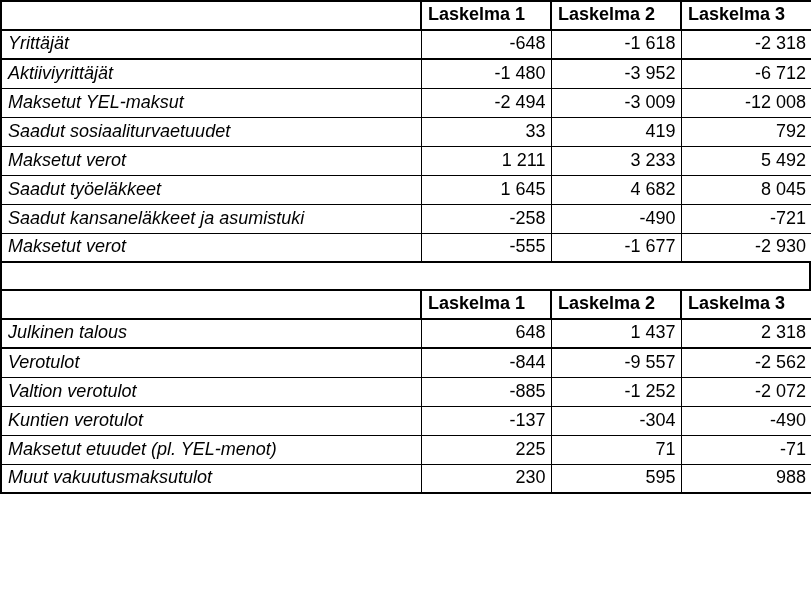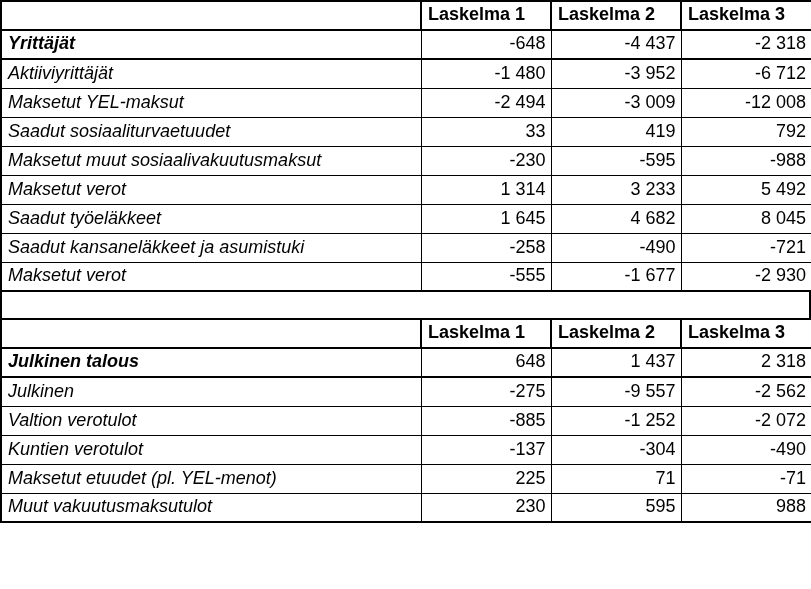--- a/index.html
+++ b/index.html
@@ -30,21 +30,21 @@
   }
   .tbl thead th {
     border: 2px solid #000;
     font-weight: bold;
     text-align: left;
     font-style: normal;
   }
   .tbl td.lbl { font-style: italic; text-align: left; }
   .tbl td.num { text-align: right; font-style: normal; padding-left: 48px; }
   .tbl tr.section td { border-bottom: 2px solid #000; }
-  .tbl tr.section td.lbl { font-weight: bold; margin-top: 21px; }
+  .tbl tr.section td.lbl { font-weight: normal; margin-top: 21px; }
   .ind0 { padding-left: 6px; }
   .ind1 { padding-left: 24px; }
   .ind2 { padding-left: 42px; }
   .table-gap {
     width: 811px;
     height: 26px;
     border-left: 2px solid #000;
     border-right: 2px solid #000;
     background: #ffffff;
   }
@@ -66,21 +66,21 @@
         <th class="lbl"></th>
         <th>Laskelma 1</th>
         <th>Laskelma 2</th>
         <th>Laskelma 3</th>
       </tr>
     </thead>
     <tbody>
       <tr class="section">
         <td class="lbl ind0">Yrittäjät</td>
         <td class="num">-648</td>
-        <td class="num">-4 437</td>
+        <td class="num">-1 618</td>
         <td class="num">-2 318</td>
       </tr>
       <tr>
         <td class="lbl ind1">Aktiiviyrittäjät</td>
         <td class="num">-1 480</td>
         <td class="num">-3 952</td>
         <td class="num">-6 712</td>
       </tr>
       <tr>
         <td class="lbl ind2">Maksetut YEL-maksut</td>
@@ -88,28 +88,22 @@
         <td class="num">-3 009</td>
         <td class="num">-12 008</td>
       </tr>
       <tr>
         <td class="lbl ind2">Saadut sosiaaliturvaetuudet</td>
         <td class="num">33</td>
         <td class="num">419</td>
         <td class="num">792</td>
       </tr>
       <tr>
-        <td class="lbl ind2">Maksetut muut sosiaalivakuutusmaksut</td>
-        <td class="num">-230</td>
-        <td class="num">-595</td>
-        <td class="num">-988</td>
-      </tr>
-      <tr>
         <td class="lbl ind2">Maksetut verot</td>
-        <td class="num">1 314</td>
+        <td class="num">1 211</td>
         <td class="num">3 233</td>
         <td class="num">5 492</td>
       </tr>
       <tr>
         <td class="lbl ind2">Saadut työeläkkeet</td>
         <td class="num">1 645</td>
         <td class="num">4 682</td>
         <td class="num">8 045</td>
       </tr>
       <tr>
@@ -145,22 +139,22 @@
       </tr>
     </thead>
     <tbody>
       <tr class="section">
         <td class="lbl ind0">Julkinen talous</td>
         <td class="num">648</td>
         <td class="num">1 437</td>
         <td class="num">2 318</td>
       </tr>
       <tr>
-        <td class="lbl ind1">Julkinen</td>
-        <td class="num">-275</td>
+        <td class="lbl ind1">Verotulot</td>
+        <td class="num">-844</td>
         <td class="num">-9 557</td>
         <td class="num">-2 562</td>
       </tr>
       <tr>
         <td class="lbl ind2">Valtion verotulot</td>
         <td class="num">-885</td>
         <td class="num">-1 252</td>
         <td class="num">-2 072</td>
       </tr>
       <tr>

